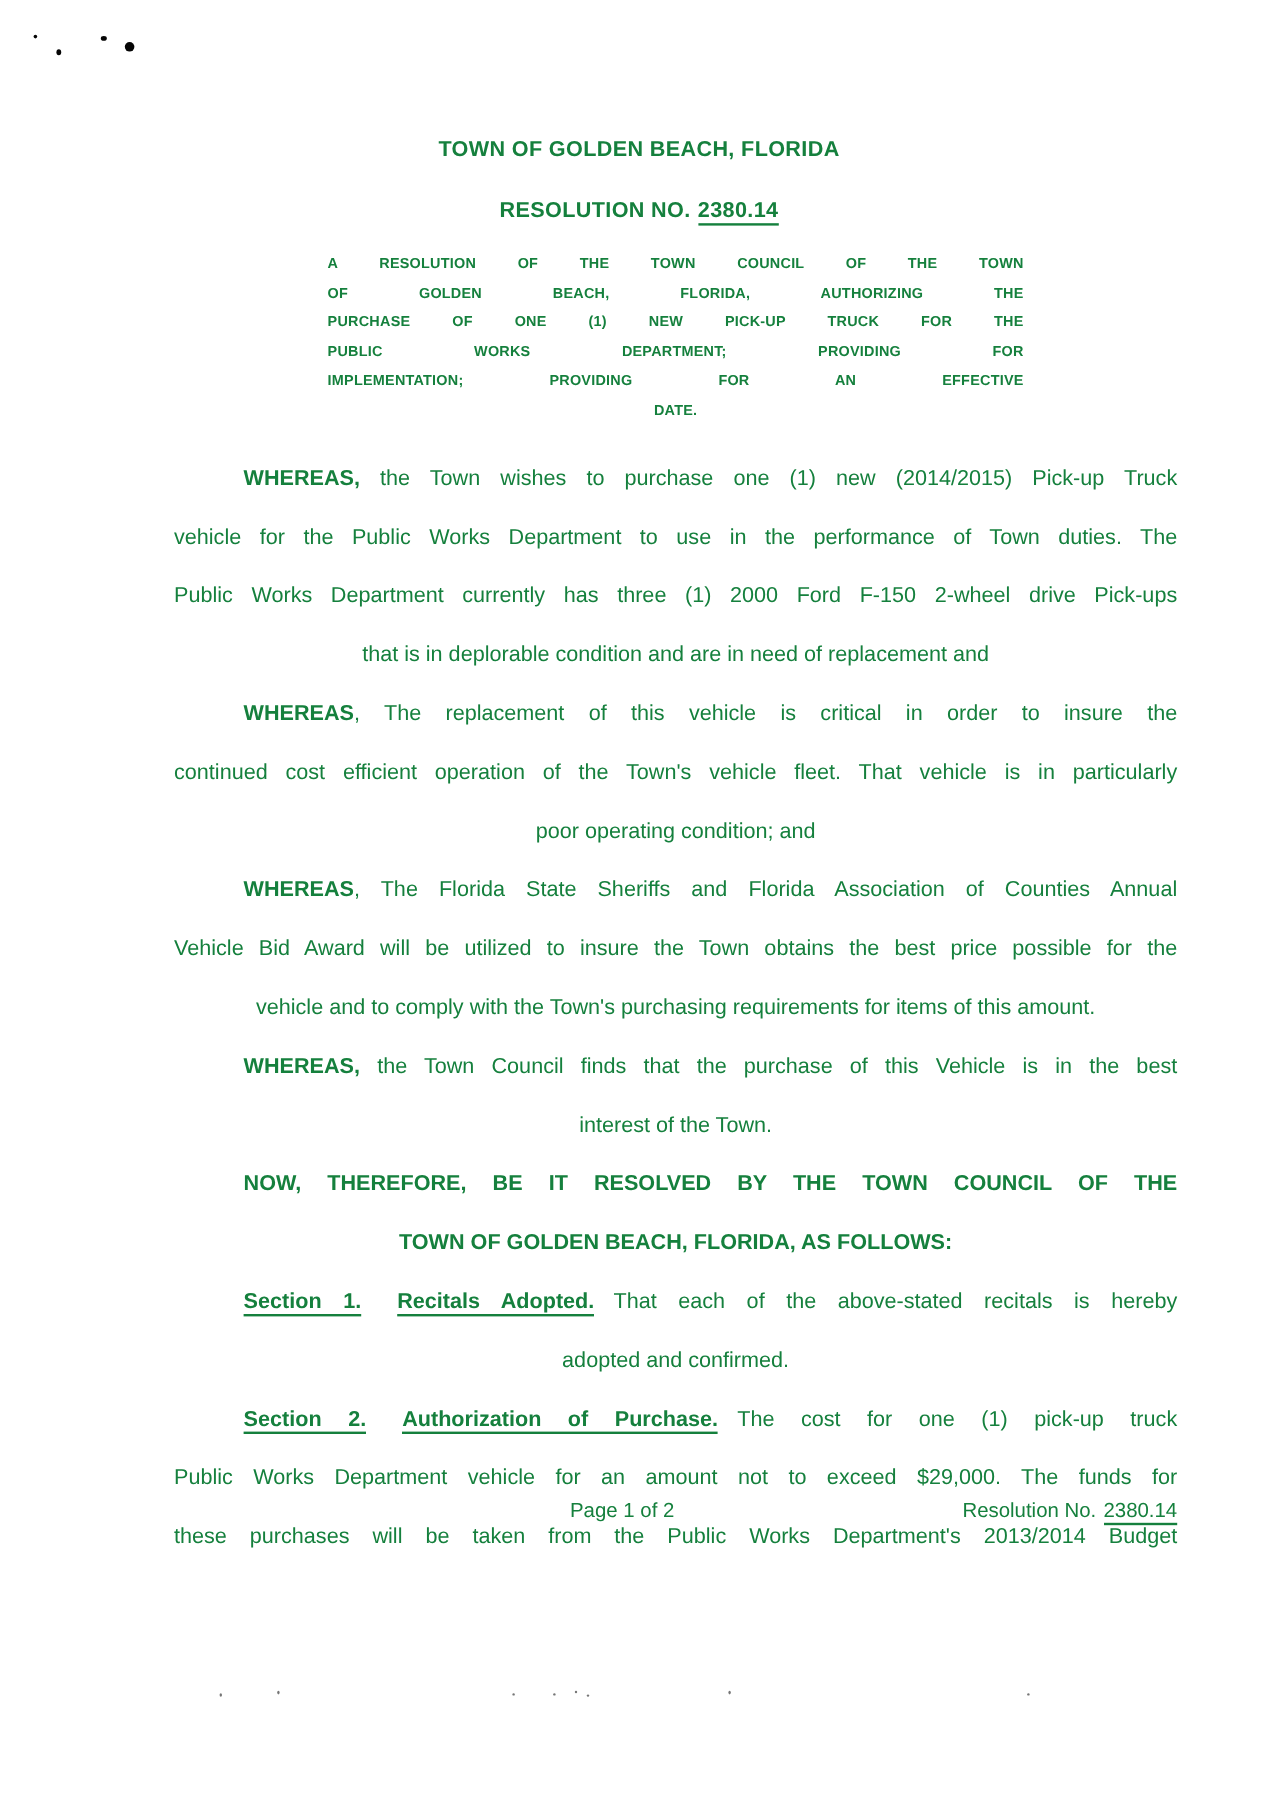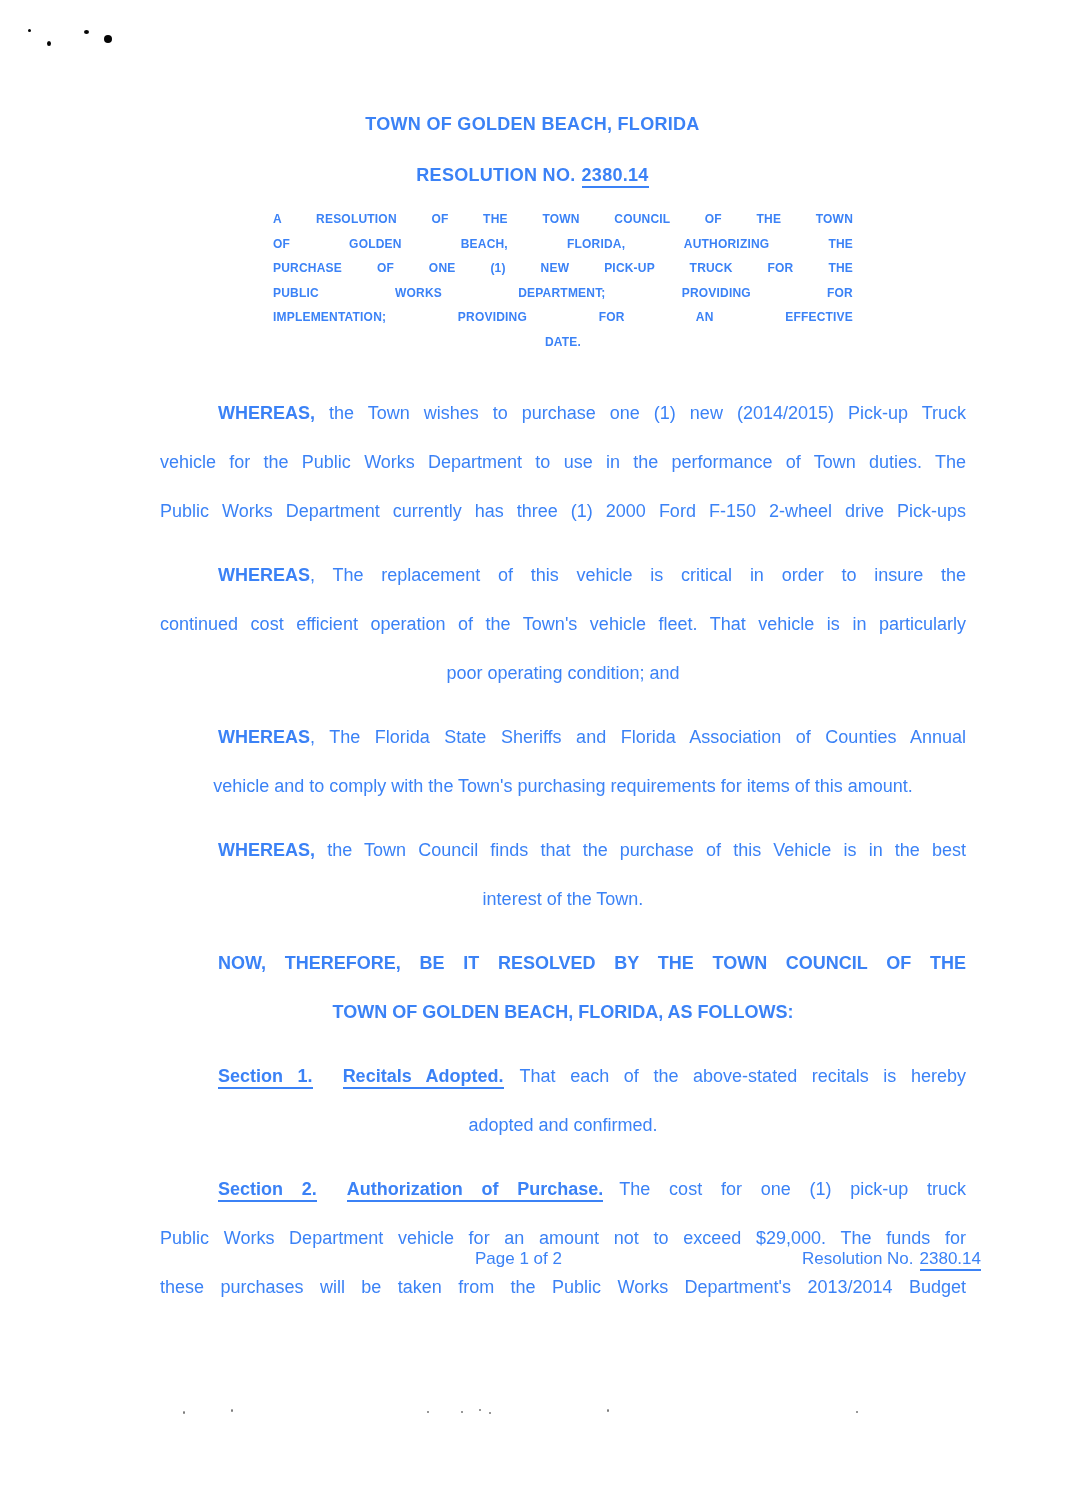--- a/index.html
+++ b/index.html
@@ -1,21 +1,21 @@
 <!DOCTYPE html>
 <html><head>
 <meta charset="utf-8">
 <style>
   html,body { margin:0; padding:0; background:#ffffff; }
   .page {
     position:relative;
     width:1065px;
     height:1496px;
     background:#ffffff;
-    color:#3b82f6;
+    color:#15803d;
     font-family:"Liberation Sans", sans-serif;
     overflow:hidden;
   }
   .hdr-org {
     position:absolute; top:114px; left:0; width:100%;
     text-align:center; font-size:18px; font-weight:700; letter-spacing:.3px;
   }
   .hdr-res {
     position:absolute; top:165px; left:0; width:100%;
     text-align:center; font-size:18px; font-weight:700; letter-spacing:.3px;
@@ -23,21 +23,21 @@
   .num { margin-left:6px; }
   .u2 { border-bottom:2px solid currentColor; padding-bottom:1px; }
   .title-block {
     position:absolute; left:273px; top:207px; width:580px;
     font-size:12px; font-weight:700; line-height:24.5px; letter-spacing:.2px;
   }
   .doc-body {
     position:absolute; left:145px; top:374px; width:836px;
     font-size:18px; line-height:49px;
   }
-  .para { margin:15px; }
+  .para { margin:0; }
   .line { white-space:normal; text-align:center; }
   .line.just { text-align:justify; text-align-last:justify; }
   .line.ind { text-indent:58px; }
   .b { font-weight:700; }
   .u { border-bottom:2px solid currentColor; padding-bottom:1px; }
   .tab { display:inline-block; height:1px; }
   .footer {
     position:absolute; left:145px; top:1224px; width:836px; height:24px;
     font-size:17px;
     margin-top:25px;
@@ -65,28 +65,30 @@
       <div class="line just">PUBLIC WORKS DEPARTMENT; PROVIDING FOR</div>
       <div class="line just">IMPLEMENTATION; PROVIDING FOR AN EFFECTIVE</div>
       <div class="line">DATE.</div>
     </div>
 
   <div class="doc-body">
       <div class="para">
         <div class="line just ind"><span class="b">WHEREAS,</span><span> the Town wishes to purchase one (1) new (2014/2015) Pick-up Truck</span></div>
         <div class="line just"><span>vehicle for the Public Works Department to use in the performance of Town duties. The</span></div>
         <div class="line just"><span>Public Works Department currently has three (1) 2000 Ford F-150 2-wheel drive Pick-ups</span></div>
+        <div class="line"><span>that is in deplorable condition and are in need of replacement and</span></div>
       </div>
       <div class="para">
         <div class="line just ind"><span class="b">WHEREAS</span><span>, The replacement of this vehicle is critical in order to insure the</span></div>
         <div class="line just"><span>continued cost efficient operation of the Town's vehicle fleet. That vehicle is in particularly</span></div>
         <div class="line"><span>poor operating condition; and</span></div>
       </div>
       <div class="para">
         <div class="line just ind"><span class="b">WHEREAS</span><span>, The Florida State Sheriffs and Florida Association of Counties Annual</span></div>
+        <div class="line just"><span>Vehicle Bid Award will be utilized to insure the Town obtains the best price possible for the</span></div>
         <div class="line"><span>vehicle and to comply with the Town's purchasing requirements for items of this amount.</span></div>
       </div>
       <div class="para">
         <div class="line just ind"><span class="b">WHEREAS,</span><span> the Town Council finds that the purchase of this Vehicle is in the best</span></div>
         <div class="line"><span>interest of the Town.</span></div>
       </div>
       <div class="para">
         <div class="line just ind"><span class="b">NOW, THEREFORE, BE IT RESOLVED BY THE TOWN COUNCIL OF THE</span></div>
         <div class="line"><span class="b">TOWN OF GOLDEN BEACH, FLORIDA, AS FOLLOWS:</span></div>
       </div>

